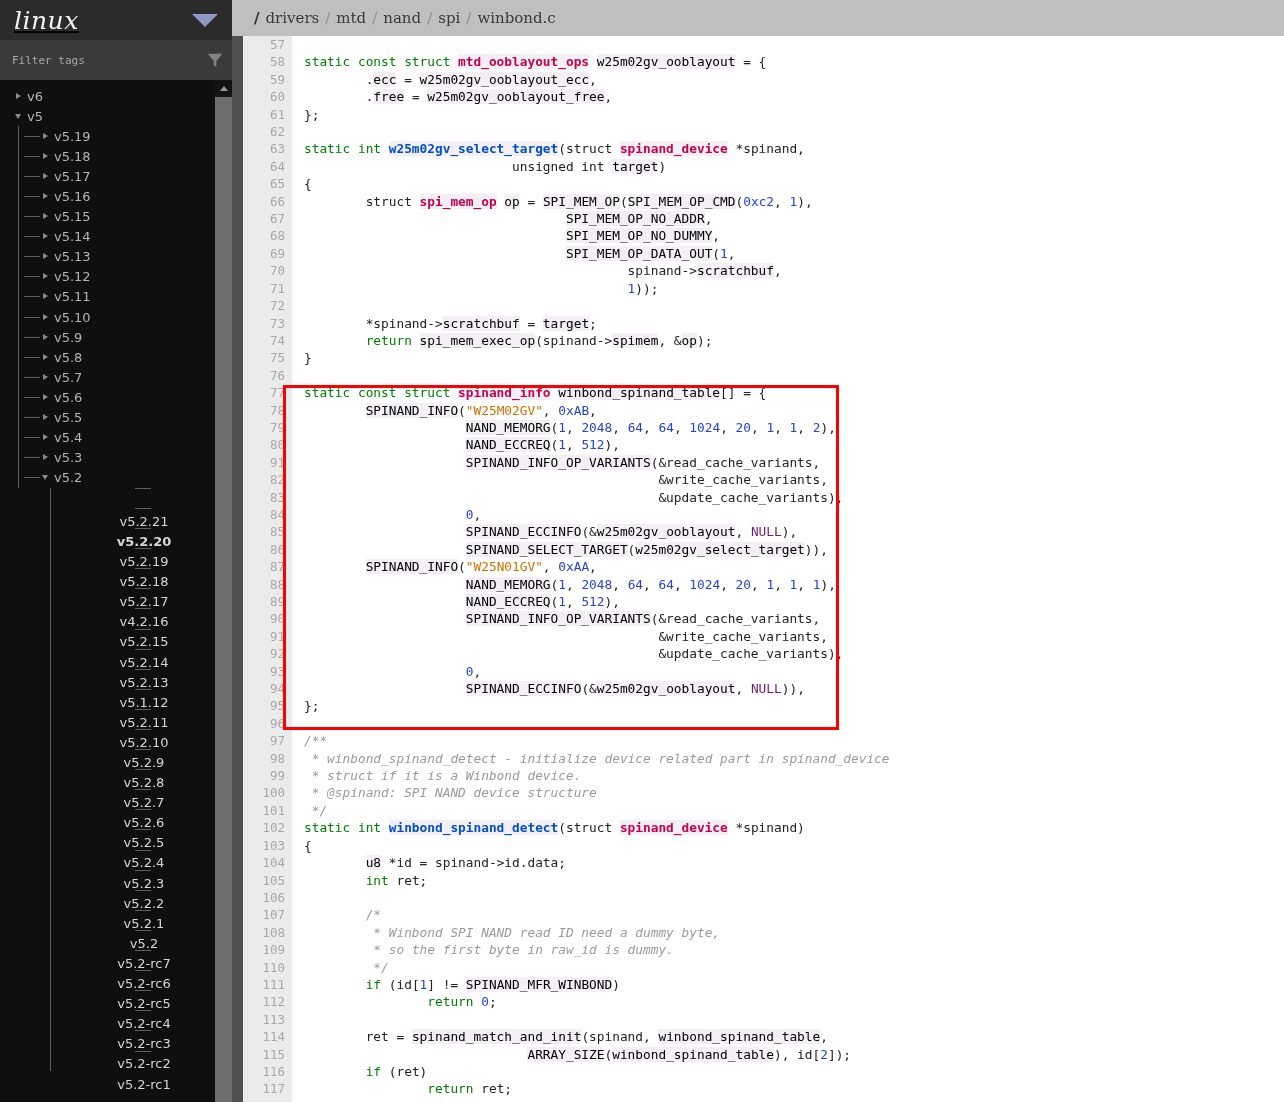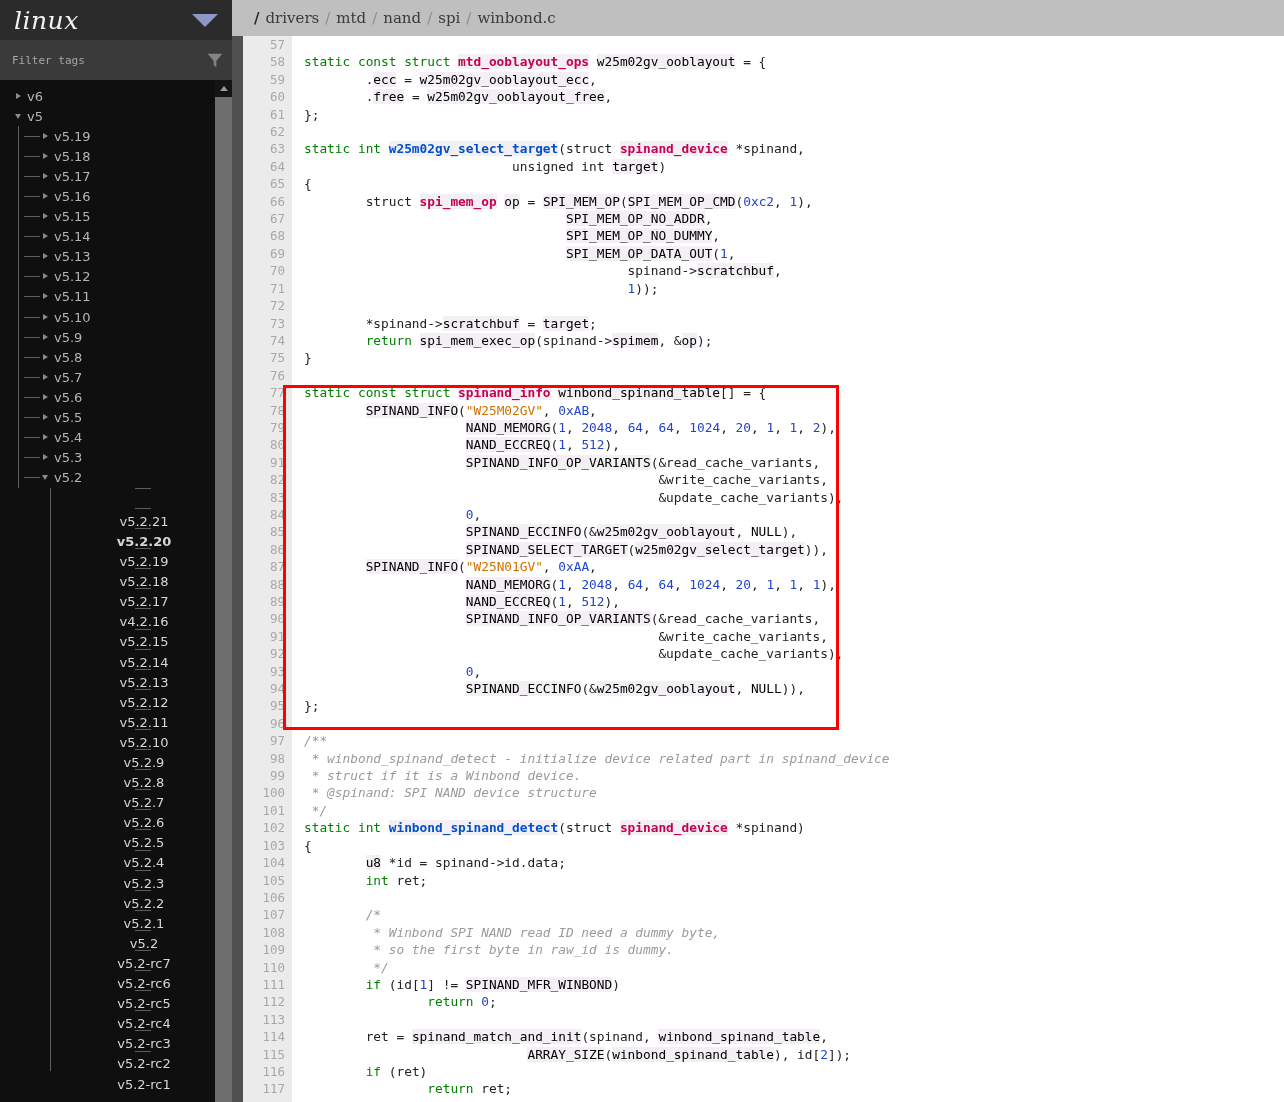--- a/index.html
+++ b/index.html
@@ -11,21 +11,21 @@
   }
   #app{position:relative;width:1284px;height:1102px;display:flex;}
 
   
   #sidebar{
     width:232px;height:1102px;background:#0f0f0f;
     position:relative;flex:0 0 232px;overflow:hidden;
   }
   .repo-header{
     height:40px;background:#2b2b2b;display:flex;align-items:center;
-    padding:0 10px 0 14px;box-sizing:border-box;
+    padding:0 10px 0 14px;box-sizing:border-box;text-decoration:underline;
   }
   .repo-name{
     font-family:"DejaVu Serif", serif;font-style:italic;
     font-size:25px;color:#f2f2f2;letter-spacing:.5px;flex:1;
     line-height:1;
   }
   .repo-caret{
     width:0;height:0;border-left:13px solid transparent;border-right:13px solid transparent;
     border-top:13px solid #8d98c4;margin-right:4px;
   }
@@ -124,21 +124,21 @@
 
   
   .kw{color:#007f00;}
   .typ{color:#c7004f;font-weight:bold;}
   .id{color:#000000;font-weight:normal;}
   .fn{color:#0050c8;font-weight:bold;}
   .num{color:#2244cc;}
   .str{color:#d07000;}
   .cm{color:#9a9a9a;font-style:italic;}
   .pl{color:#222222;}
-  .nul{color:#000000;}
+  .nul{color:#701a75;}
   .hl{background:#f3eff5;}
 
   .redbox{
     position:absolute;border:3px solid #fe0000;
     left:51px;top:332px;width:556px;height:350px;
     box-sizing:border-box;pointer-events:none;
   }
 </style>
 </head>
 <body>
@@ -328,21 +328,21 @@
           <div class="tnode lvl2">
             <span class="vline" style="left: 50px;"></span>
             <span class="dash"></span>
             <span class="arrow none"></span>
             <span class="tlabel">v5.2.13</span>
           </div>
           <div class="tnode lvl2">
             <span class="vline" style="left: 50px;"></span>
             <span class="dash"></span>
             <span class="arrow none"></span>
-            <span class="tlabel">v5.2.12</span>
+            <span class="tlabel">v5.1.12</span>
           </div>
           <div class="tnode lvl2">
             <span class="vline" style="left: 50px;"></span>
             <span class="dash"></span>
             <span class="arrow none"></span>
             <span class="tlabel">v5.2.11</span>
           </div>
           <div class="tnode lvl2">
             <span class="vline" style="left: 50px;"></span>
             <span class="dash"></span>

